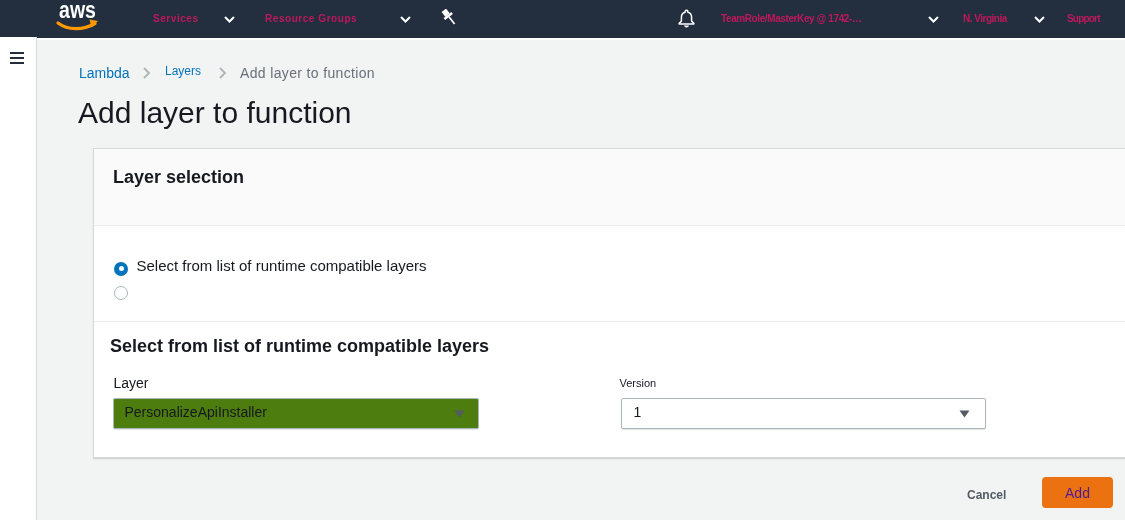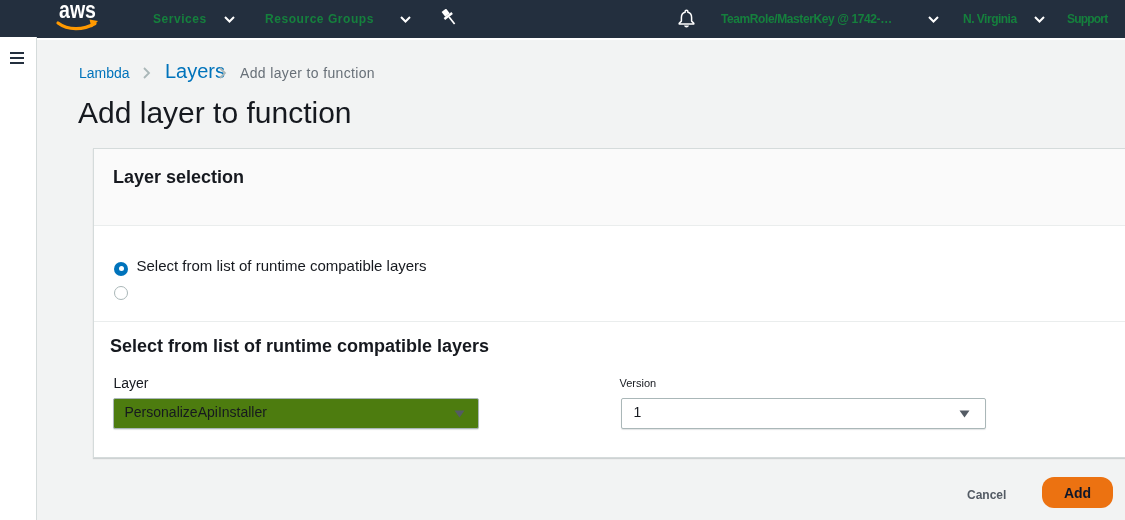--- a/index.html
+++ b/index.html
@@ -1,19 +1,19 @@
 <!DOCTYPE html>
 <html><head>
 <meta charset="utf-8">
 <style>
 *{margin:0;padding:0;box-sizing:border-box}
 html,body{width:1125px;height:520px;background:#f2f3f3;font-family:"Liberation Sans",sans-serif;overflow:hidden}
 body{position:relative}
 .abs{position:absolute}
-.navtext{position:absolute;color:#15803d;font-size:12px;font-weight:bold;line-height:14px;top:12px}
+.navtext{position:absolute;color:#be185d;font-size:10px;font-weight:bold;line-height:14px;top:12px}
 .caret{position:absolute;top:16px}
 .bclink{color:#0073bb;text-decoration:none}
 </style>
 </head>
 <body>
 
 <div class="abs" style="left:0;top:0;width:1125px;height:37.5px;background:#232f3e"></div>
 <div class="abs" style="left:0;top:37.5px;width:1125px;height:2px;background:#ffffff"></div>
 
 <svg class="abs" style="left:55px;top:0" width="48" height="34" viewBox="0 0 48 34">
@@ -58,21 +58,21 @@
 <div class="abs" style="left:10px;top:52px;width:14px;height:12px">
   <div style="height:2px;background:#232f3e"></div>
   <div style="height:2px;background:#232f3e;margin-top:3px"></div>
   <div style="height:2px;background:#232f3e;margin-top:3px"></div>
 </div>
 
 <div class="abs bclink" style="left:79px;top:66px;font-size:14px;line-height:14px">Lambda</div>
 <svg class="abs" style="left:142px;top:67px" width="9" height="12" viewBox="0 0 9 12">
     <path d="M2 1 L7 6 L2 11" fill="none" stroke="#aab7b8" stroke-width="1.8"></path>
   </svg>
-<div class="abs bclink" style="left:165px;top:64px;font-size:20px;line-height:14px">Layers</div>
+<div class="abs bclink" style="left:165px;top:64px;font-size:12px;line-height:14px">Layers</div>
 <svg class="abs" style="left:218px;top:67px" width="9" height="12" viewBox="0 0 9 12">
     <path d="M2 1 L7 6 L2 11" fill="none" stroke="#aab7b8" stroke-width="1.8"></path>
   </svg>
 <div class="abs" style="left:240px;top:66px;font-size:14px;line-height:14px;color:#687078;letter-spacing:0.35px">Add layer to function</div>
 
 <div class="abs" style="left:78px;top:96px;font-size:30px;line-height:34px;color:#16191f">Add layer to function</div>
 
 <div class="abs" style="left:93px;top:148px;width:1112px;height:310px;background:#ffffff;border:1px solid #d5dbdb;box-shadow:0 1px 1px 0 rgba(0,28,36,.15)">
 
   <div class="abs" style="left:0;top:0;width:1033px;height:77px;background:#fafafa;border-bottom:1px solid #eaeded"></div>
@@ -97,13 +97,13 @@
   </div>
   <div class="abs" style="left:527px;top:249px;width:365px;height:31px;border:1px solid #aab7b8;border-radius:2px;background:#fff;box-shadow:0 1px 1px rgba(0,28,36,.12)">
     <div class="abs" style="left:11.5px;top:6px;font-size:14px;color:#16191f;line-height:14px">1</div>
     <svg class="abs" style="right:15px;top:11px" width="11" height="8" viewBox="0 0 11 8">
         <path d="M0.5 0.5 L10.5 0.5 L5.5 7.5 Z" fill="#545b64"></path>
       </svg>
   </div>
 </div>
 
 <div class="abs" style="left:967px;top:488px;font-size:12px;font-weight:bold;color:#545b64;line-height:14px">Cancel</div>
-<div class="abs" style="left:1042px;top:477px;width:71px;height:31px;background:#ec7211;border-radius:12px;color:#0f172a;font-size:14px;font-weight:bold;display:flex;align-items:center;justify-content:center">Add</div>
+<div class="abs" style="left:1042px;top:477px;width:71px;height:31px;background:#ec7211;border-radius:4px;color:#4c1d95;font-size:14px;font-weight:normal;display:flex;align-items:center;justify-content:center">Add</div>
 
 </body></html>

